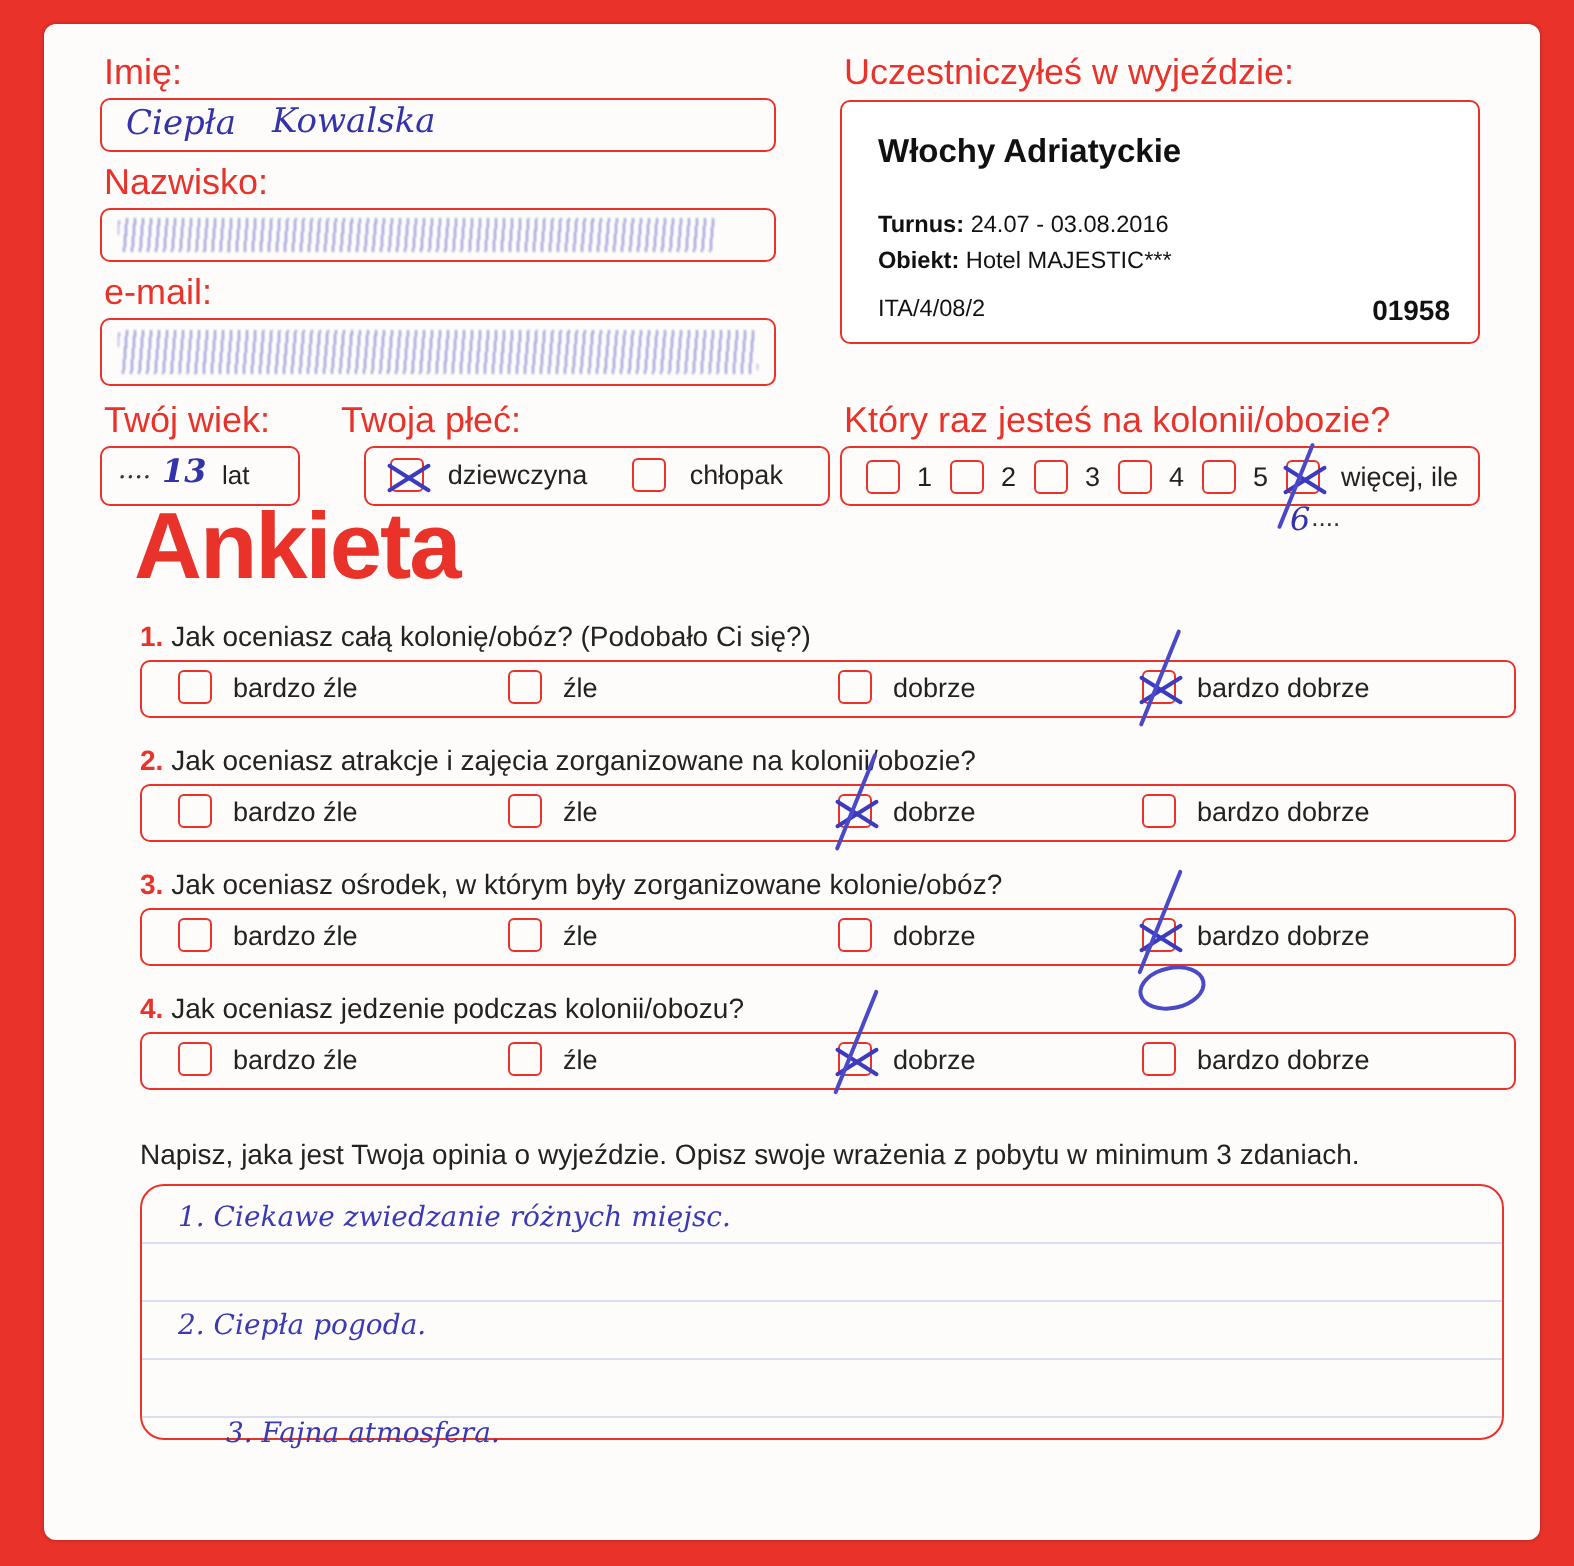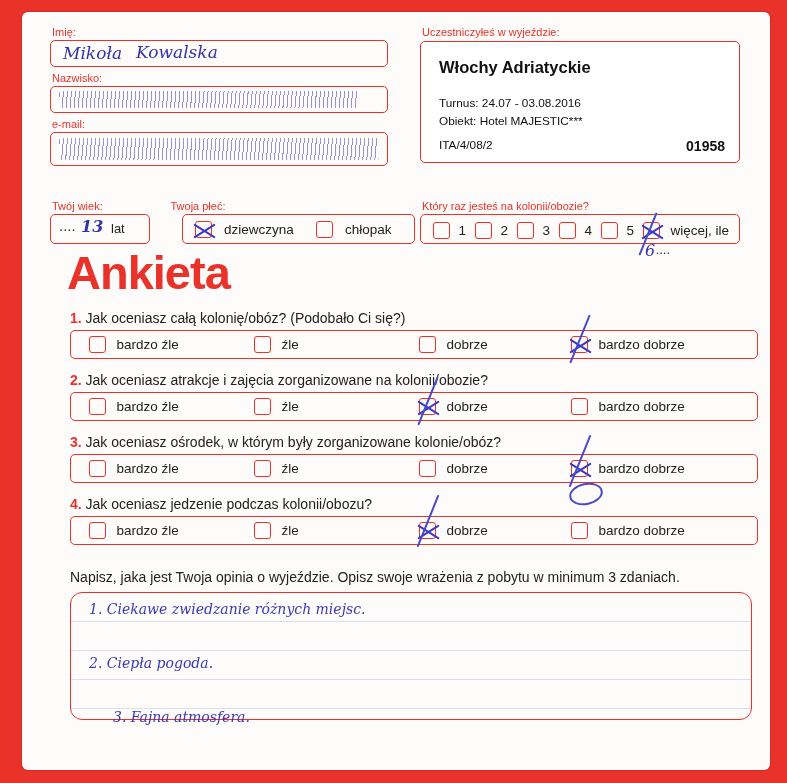--- a/index.html
+++ b/index.html
@@ -38,21 +38,21 @@
     box-sizing: border-box;
   }
   
   .col-left {
     position: absolute;
     left: 28px;
     top: 14px;
     width: 340px;
   }
   .field-label {
-    font-size: 11px;
+    font-size: 18px;
     color: #e8322a;
     margin: 0 0 2px 2px;
   }
   .input-line {
     height: 27px;
     width: 338px;
     position: relative;
     margin-bottom: 5px;
   }
   .ink {
@@ -92,21 +92,21 @@
     font-size: 16.5px;
     color: #111;
     font-weight: 700;
   }
   .trip-row {
     position: absolute;
     left: 18px;
     font-size: 11.8px;
     color: #111;
   }
-  .trip-row b { font-weight: 400; margin-top: 23px; }
+  .trip-row b { font-weight: 700; margin-top: 23px; }
   .trip-code {
     position: absolute;
     right: 14px;
     bottom: 8px;
     font-size: 14px;
     font-weight: 700;
     color: #111;
   }
   
   .row-age {
@@ -269,21 +269,21 @@
 </style>
 </head>
 <body>
 
 <div class="page">
   <div class="sheet">
 
     <div class="col-left">
       <div class="field-label">Imię:</div>
       <div class="input-line box">
-        <span class="ink" style="left:12px; top:2px; font-size:17px;">Mikoła</span>
+        <span class="ink" style="left:12px; top:2px; font-size:17px;">Ciepła</span>
         <span class="ink" style="left:85px; top:1px; font-size:17px;">Kowalska</span>
       </div>
 
       <div class="field-label">Nazwisko:</div>
       <div class="input-line box">
         <div class="scribble" style="left:8px; top:4px; width:300px; height:17px;"></div>
       </div>
 
       <div class="field-label">e-mail:</div>
       <div class="input-line box" style="height:34px;">

